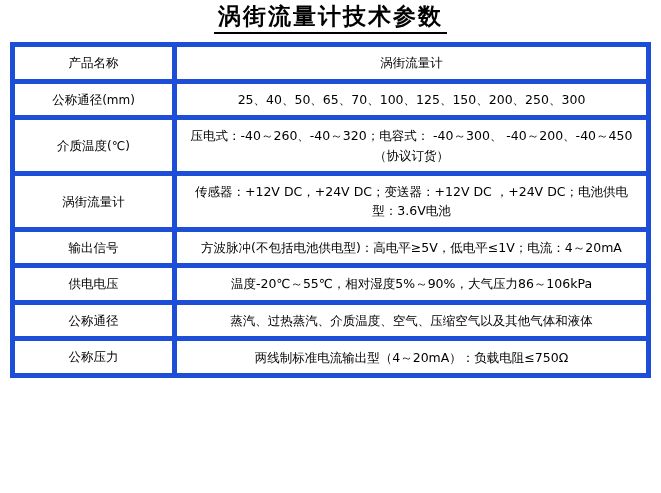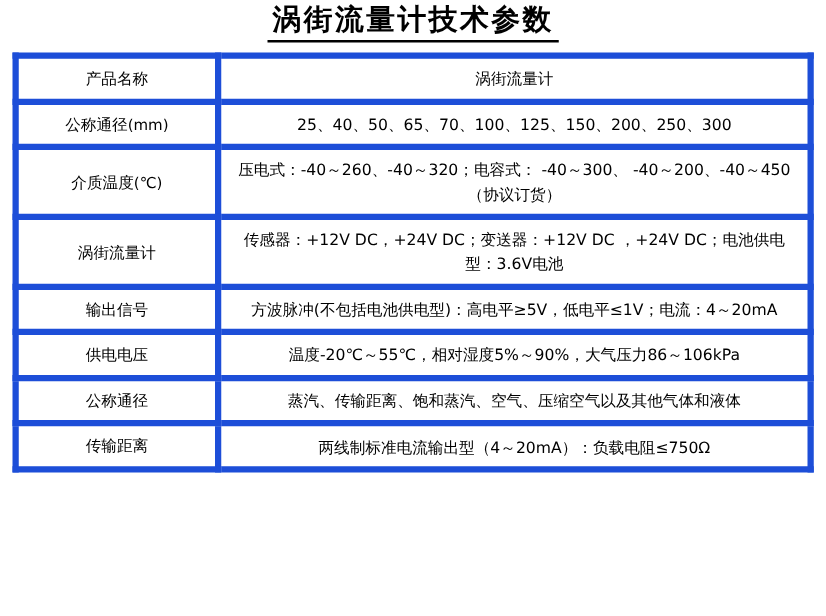--- a/index.html
+++ b/index.html
@@ -98,22 +98,22 @@
       <tr>
         <td class="label"><span>输出信号</span><span class="unit"></span></td>
         <td class="value">方波脉冲(不包括电池供电型)：高电平≥5V，低电平≤1V；电流：4～20mA</td>
       </tr>
       <tr>
         <td class="label"><span>供电电压</span><span class="unit"></span></td>
         <td class="value">温度-20℃～55℃，相对湿度5%～90%，大气压力86～106kPa</td>
       </tr>
       <tr>
         <td class="label"><span>公称通径</span><span class="unit"></span></td>
-        <td class="value">蒸汽、传输距离、饱和蒸汽、空气、压缩空气以及其他气体和液体</td>
+        <td class="value">蒸汽、过热蒸汽、介质温度、空气、压缩空气以及其他气体和液体</td>
       </tr>
       <tr>
-        <td class="label"><span>传输距离</span><span class="unit"></span></td>
+        <td class="label"><span>公称压力</span><span class="unit"></span></td>
         <td class="value">两线制标准电流输出型（4～20mA）：负载电阻≤750Ω</td>
       </tr>
     </tbody>
   </table>
 
 </div>
 
 </body></html>

